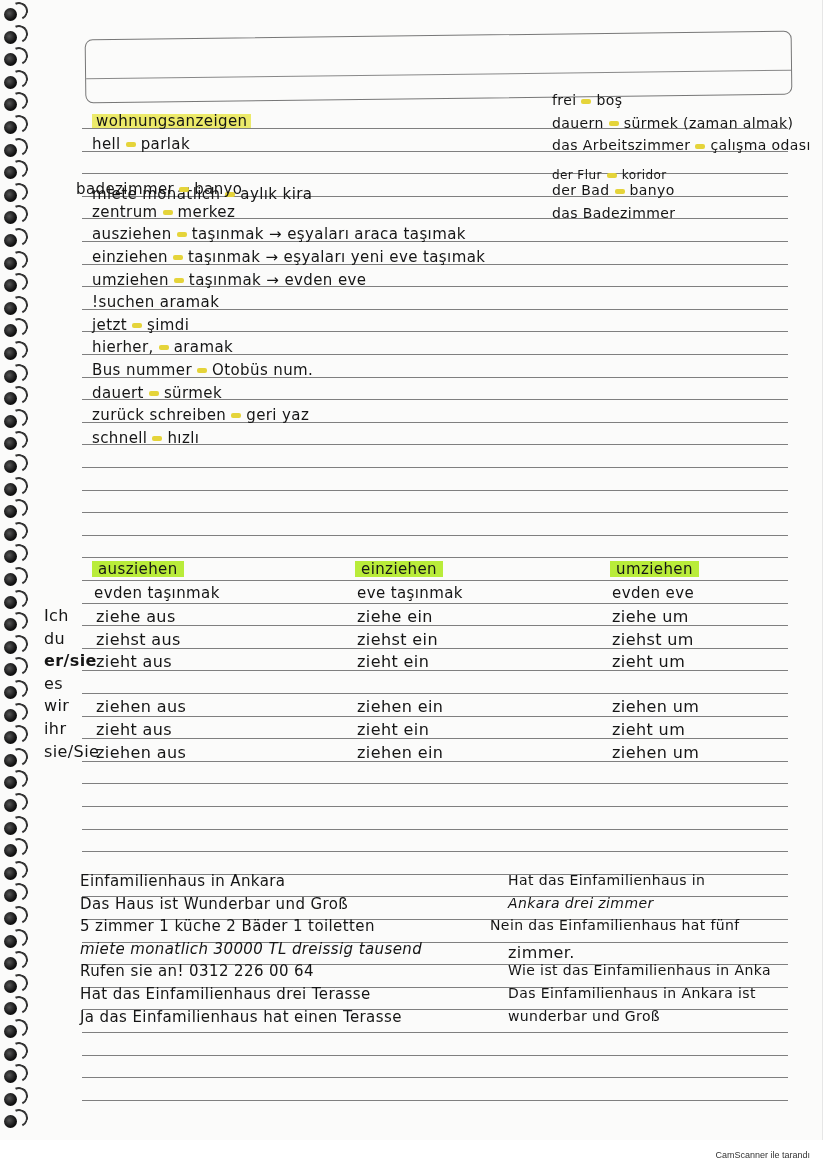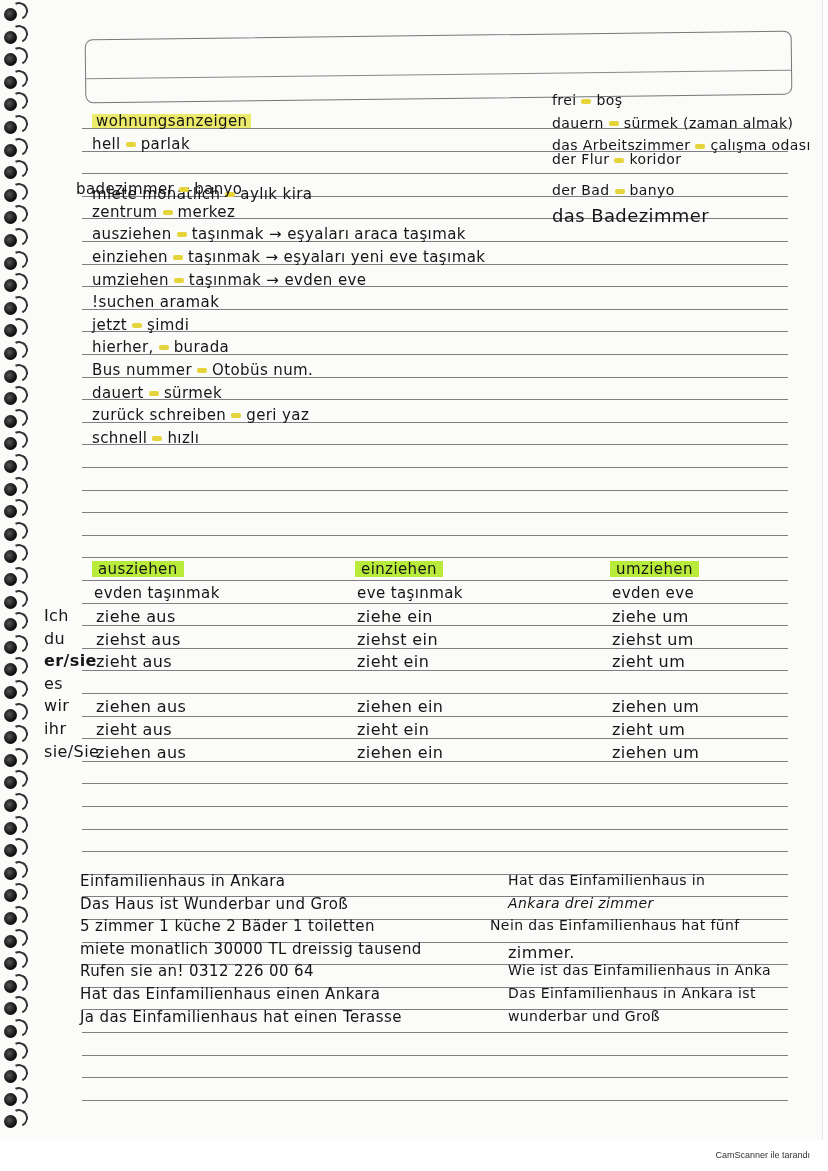--- a/index.html
+++ b/index.html
@@ -304,34 +304,34 @@
   <div id="vocab-left">
       <div class="hw" style="left: 92px; top: 135px;"><span>hell</span><span class="dash"></span><span>parlak</span></div>
       <div class="hw" style="left: 92px; top: 157.6px; margin-top: 27px;"><span>miete monatlich</span><span class="dash"></span><span>aylık kira</span></div>
       <div class="hw" style="left: 76px; top: 180.2px;"><span>badezimmer</span><span class="dash"></span><span>banyo</span></div>
       <div class="hw" style="left: 92px; top: 202.8px;"><span>zentrum</span><span class="dash"></span><span>merkez</span></div>
       <div class="hw" style="left: 92px; top: 225.4px;"><span>ausziehen</span><span class="dash"></span><span>taşınmak → eşyaları araca taşımak</span></div>
       <div class="hw" style="left: 92px; top: 248px;"><span>einziehen</span><span class="dash"></span><span>taşınmak → eşyaları yeni eve taşımak</span></div>
       <div class="hw" style="left: 92px; top: 270.6px;"><span>umziehen</span><span class="dash"></span><span>taşınmak → evden eve</span></div>
       <div class="hw" style="left: 92px; top: 293.2px;"><span>!suchen aramak</span></div>
       <div class="hw" style="left: 92px; top: 315.8px;"><span>jetzt</span><span class="dash"></span><span>şimdi</span></div>
-      <div class="hw" style="left: 92px; top: 338.4px;"><span>hierher,</span><span class="dash"></span><span>burada</span></div>
+      <div class="hw" style="left: 92px; top: 338.4px;"><span>hierher,</span><span class="dash"></span><span>aramak</span></div>
       <div class="hw" style="left: 92px; top: 361px;"><span>Bus nummer</span><span class="dash"></span><span>Otobüs num.</span></div>
       <div class="hw" style="left: 92px; top: 383.6px;"><span>dauert</span><span class="dash"></span><span>sürmek</span></div>
       <div class="hw" style="left: 92px; top: 406.2px;"><span>zurück schreiben</span><span class="dash"></span><span>geri yaz</span></div>
       <div class="hw" style="left: 92px; top: 428.8px;"><span>schnell</span><span class="dash"></span><span>hızlı</span></div>
     </div>
 
   <div id="vocab-right">
       <div class="hw" style="left: 552px; top: 92px; font-size: 14px;"><span>frei</span><span class="dash"></span><span>boş</span></div>
       <div class="hw" style="left: 552px; top: 114.6px; font-size: 14px;"><span>dauern</span><span class="dash"></span><span>sürmek (zaman almak)</span></div>
       <div class="hw" style="left: 552px; top: 137.2px; font-size: 14px;"><span>das Arbeitszimmer</span><span class="dash"></span><span>çalışma odası</span></div>
-      <div class="hw" style="left: 552px; top: 151px; font-size: 14px;"><span>der Flur</span><span class="dash"></span><span>koridor</span></div>
+      <div class="hw" style="left: 552px; top: 168px; font-size: 12px;"><span>der Flur</span><span class="dash"></span><span>koridor</span></div>
       <div class="hw" style="left: 552px; top: 182.4px; font-size: 14px;"><span>der Bad</span><span class="dash"></span><span>banyo</span></div>
-      <div class="hw" style="left: 552px; top: 205px; font-size: 18px;"><span>das Badezimmer</span></div>
+      <div class="hw" style="left: 552px; top: 205px; font-size: 14px;"><span>das Badezimmer</span></div>
     </div>
 
   <div id="conj">
       <div class="hw" style="left: 92px; top: 560px;"><span class="hl-green">ausziehen</span></div>
       <div class="hw" style="left: 94px; top: 584px;">evden taşınmak</div>
       <div class="hw" style="left: 96px; top: 607px; font-size: 16px; text-align: right;">ziehe aus</div>
       <div class="hw" style="left: 96px; top: 629.6px; font-size: 16px;">ziehst aus</div>
       <div class="hw" style="left: 96px; top: 652.2px; font-size: 16px;">zieht aus</div>
       <div class="hw" style="left: 96px; top: 697.4px; font-size: 16px;">ziehen aus</div>
       <div class="hw" style="left: 96px; top: 720px; font-size: 16px;">zieht aus</div>
@@ -358,23 +358,23 @@
       <div class="hw pronoun" style="left: 44px; top: 673.8px;">es</div>
       <div class="hw pronoun" style="left: 44px; top: 696.4px;">wir</div>
       <div class="hw pronoun" style="left: 44px; top: 719px;">ihr</div>
       <div class="hw pronoun" style="left: 44px; top: 741.6px;">sie/Sie</div>
     </div>
 
   <div id="ad-left">
       <div class="hw" style="left: 80px; top: 872px;">Einfamilienhaus in Ankara</div>
       <div class="hw" style="left: 80px; top: 894.6px;">Das Haus ist Wunderbar und Groß</div>
       <div class="hw" style="left: 80px; top: 917.2px;">5 zimmer    1 küche    2 Bäder  1 toiletten</div>
-      <div class="hw" style="left: 80px; top: 939.8px;">miete monatlich  30000 TL  dreissig tausend</div>
+      <div class="hw" style="left: 80px; top: 939.8px; font-style: italic;">miete monatlich  30000 TL  dreissig tausend</div>
       <div class="hw" style="left: 80px; top: 962.4px;">Rufen sie an!  0312 226  00 64</div>
-      <div class="hw" style="left: 80px; top: 985px;">Hat das Einfamilienhaus einen Ankara</div>
+      <div class="hw" style="left: 80px; top: 985px;">Hat das Einfamilienhaus drei Terasse</div>
       <div class="hw" style="left: 80px; top: 1007.6px;">Ja das Einfamilienhaus hat  einen Terasse</div>
     </div>
   <div id="ad-right">
       <div class="hw" style="left: 508px; top: 872px; font-size: 14px;">Hat das Einfamilienhaus in</div>
       <div class="hw" style="left: 508px; top: 894.6px; font-size: 14px; font-style: italic;">Ankara drei zimmer</div>
       <div class="hw" style="left: 490px; top: 917.2px; font-size: 14px;">Nein das Einfamilienhaus hat fünf</div>
       <div class="hw" style="left: 508px; top: 943px; font-size: 16px;">zimmer.</div>
       <div class="hw" style="left: 508px; top: 962.4px; font-size: 14px;">Wie ist das Einfamilienhaus in Anka</div>
       <div class="hw" style="left: 508px; top: 985px; font-size: 14px;">Das Einfamilienhaus in Ankara ist</div>
       <div class="hw" style="left: 508px; top: 1007.6px; font-size: 14px;">wunderbar und Groß</div>

